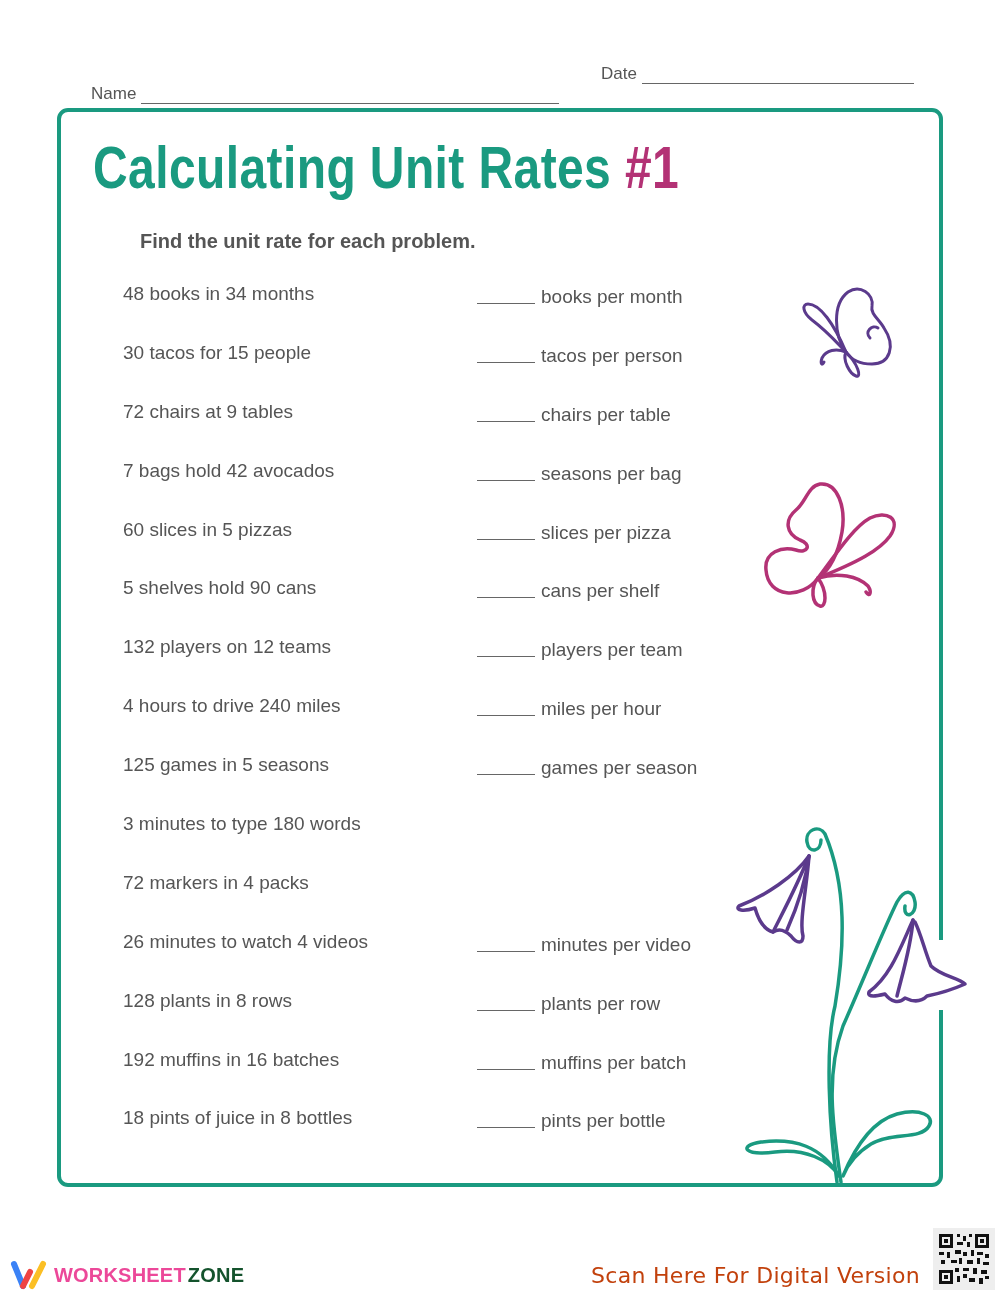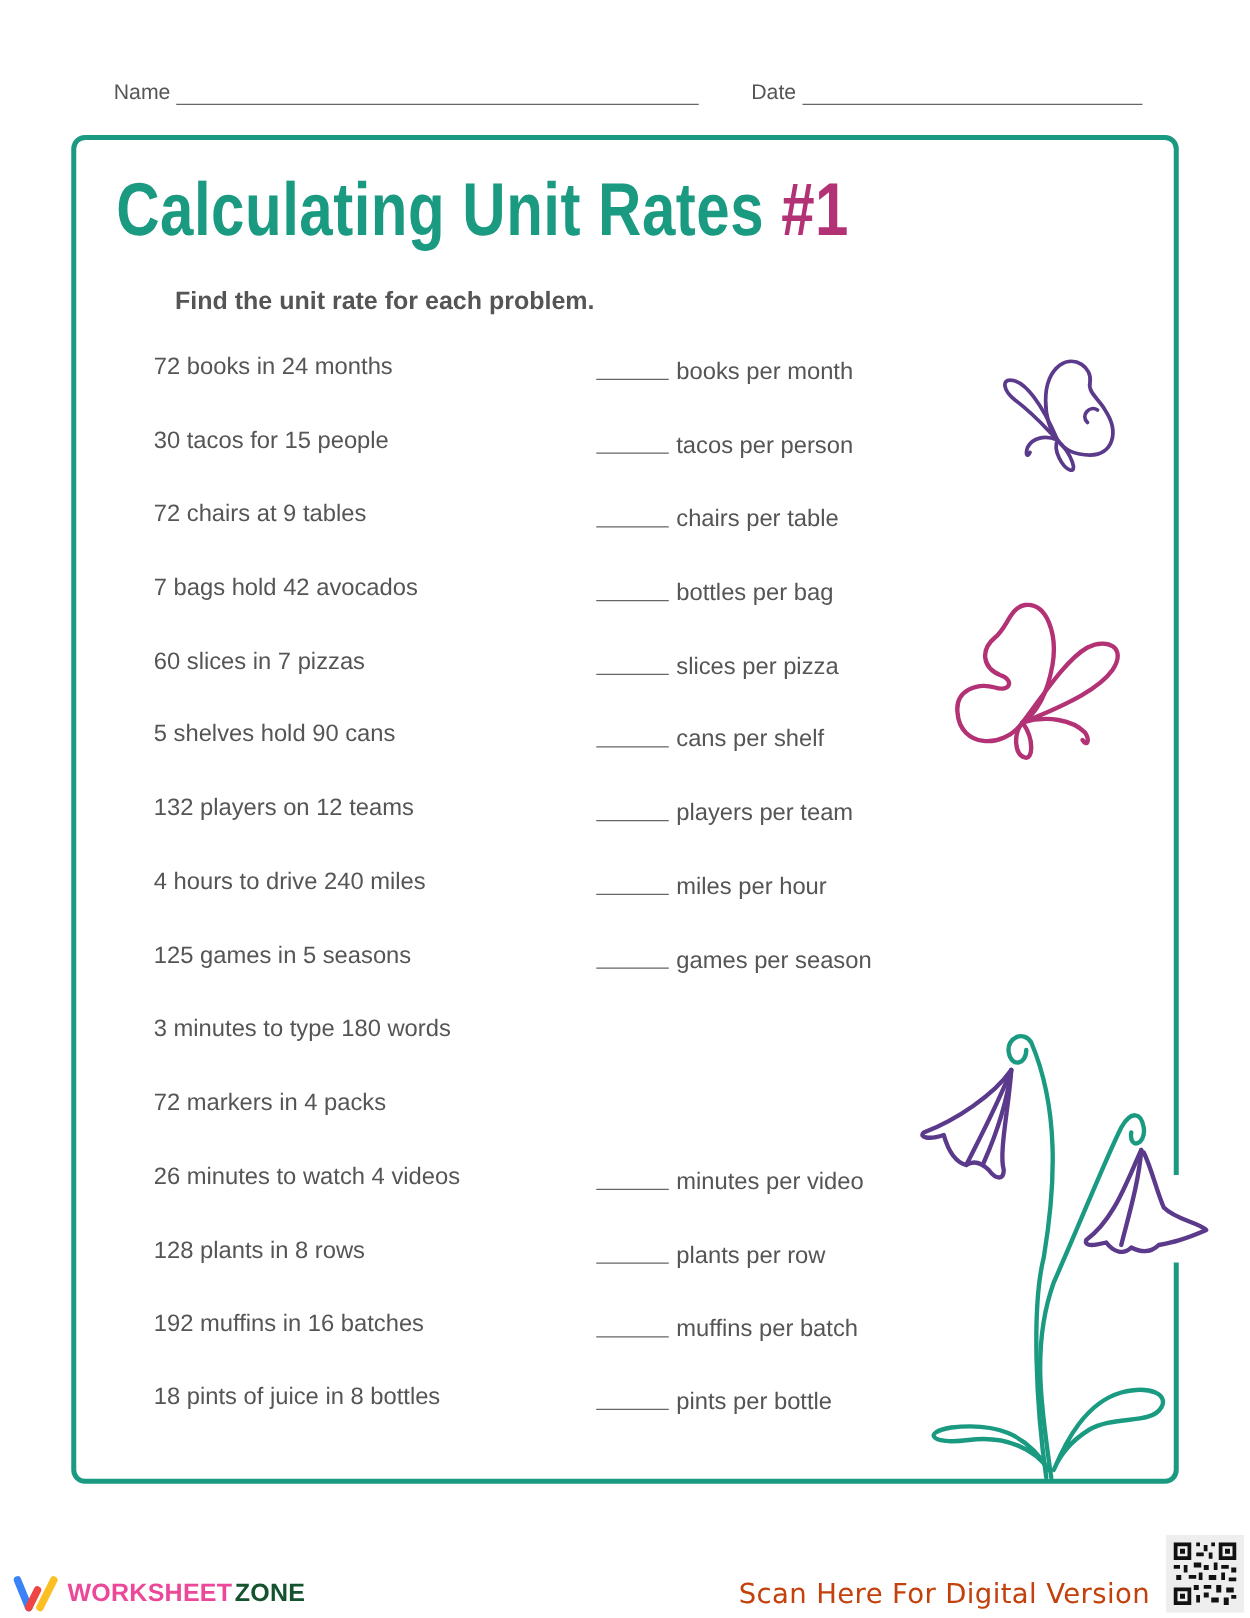--- a/index.html
+++ b/index.html
@@ -1,19 +1,19 @@
 <!DOCTYPE html>
 <html><head>
   <meta charset="utf-8">
   <style>
     html, body { margin: 0; padding: 0; background: #ffffff; }
     body { width: 1000px; height: 1294px; position: relative; overflow: hidden; font-family: "Liberation Sans", "DejaVu Sans", sans-serif; color: #555555; }
     .header-row { position: absolute; top: 64px; font-size: 17px; color: #555; }
     .header-row .line { display: inline-block; border-bottom: 1.3px solid #666; height: 18px; vertical-align: bottom; margin-left: 5px; }
-    #name-field { left: 91px; }
+    #name-field { left: 91px; margin-top: 20px; }
     #name-field .line { width: 418px; }
     #date-field { left: 601px; }
     #date-field .line { width: 272px; }
 
     .box { position: absolute; left: 57px; top: 108px; width: 878px; height: 1071px; border: 4px solid #1a9a80; border-radius: 11px; }
     .border-gap { position: absolute; left: 936px; top: 940px; width: 8px; height: 70px; background: #ffffff; }
 
     .title { position: absolute; left: 93px; top: 133px; font-size: 60px; font-weight: bold; color: #1a9a80; white-space: nowrap; transform: scaleX(0.8); transform-origin: left top; letter-spacing: 0.5px; font-family: "Liberation Sans", "DejaVu Sans", sans-serif; }
     .title .num { color: #b33275; }
 
@@ -50,37 +50,37 @@
 
 <div class="title">
   <span>Calculating Unit Rates</span>
   <span class="num">#1</span>
 </div>
 
 <div class="instructions">Find the unit rate for each problem.</div>
 
 <div class="problems">
   <div class="problem-row">
-      <span class="q">72 books in 24 months</span>
+      <span class="q">48 books in 34 months</span>
       <span class="blank"><span class="ul"></span><span>books per month</span></span>
     </div>
   <div class="problem-row">
       <span class="q">30 tacos for 15 people</span>
       <span class="blank"><span class="ul"></span><span>tacos per person</span></span>
     </div>
   <div class="problem-row">
       <span class="q">72 chairs at 9 tables</span>
       <span class="blank"><span class="ul"></span><span>chairs per table</span></span>
     </div>
   <div class="problem-row">
       <span class="q">7 bags hold 42 avocados</span>
-      <span class="blank"><span class="ul"></span><span>bottles per bag</span></span>
-    </div>
-  <div class="problem-row">
-      <span class="q">60 slices in 7 pizzas</span>
+      <span class="blank"><span class="ul"></span><span>seasons per bag</span></span>
+    </div>
+  <div class="problem-row">
+      <span class="q">60 slices in 5 pizzas</span>
       <span class="blank"><span class="ul"></span><span>slices per pizza</span></span>
     </div>
   <div class="problem-row">
       <span class="q">5 shelves hold 90 cans</span>
       <span class="blank"><span class="ul"></span><span>cans per shelf</span></span>
     </div>
   <div class="problem-row">
       <span class="q">132 players on 12 teams</span>
       <span class="blank"><span class="ul"></span><span>players per team</span></span>
     </div>

